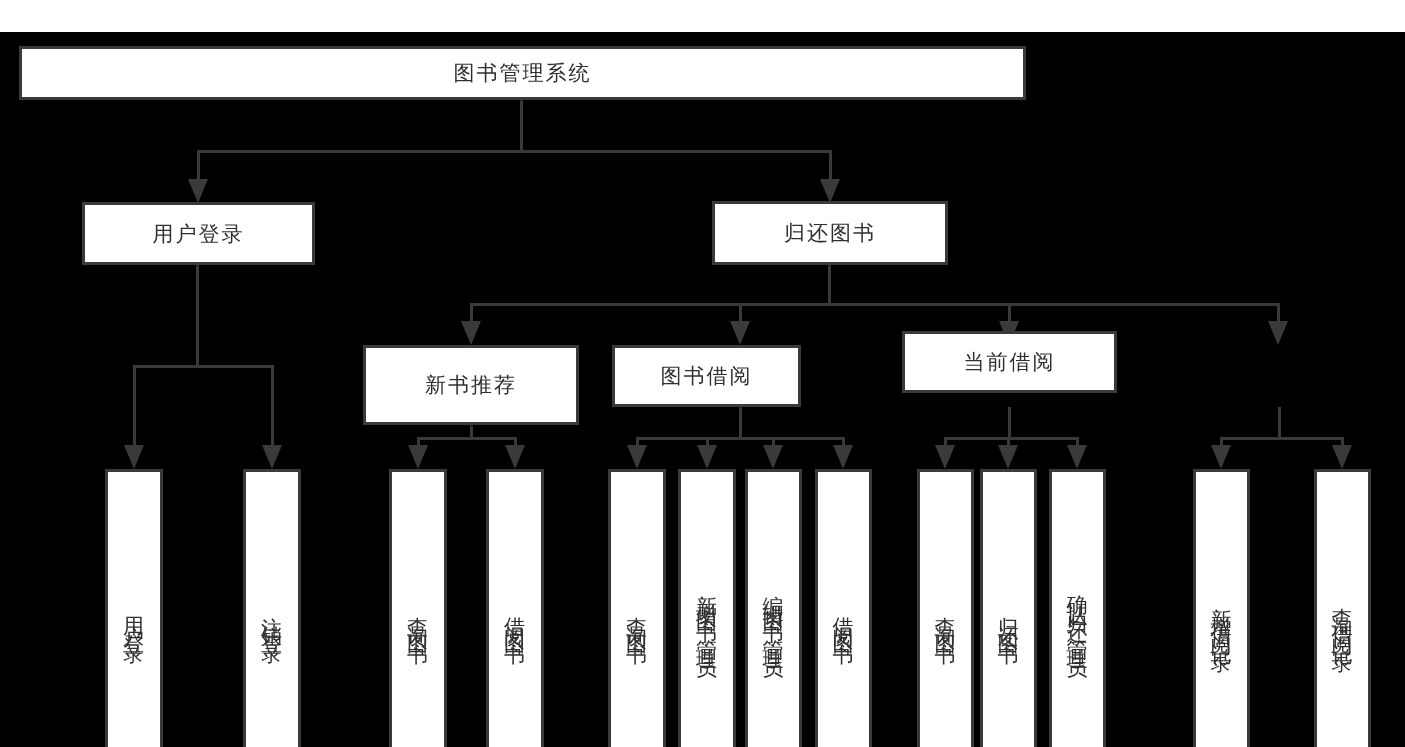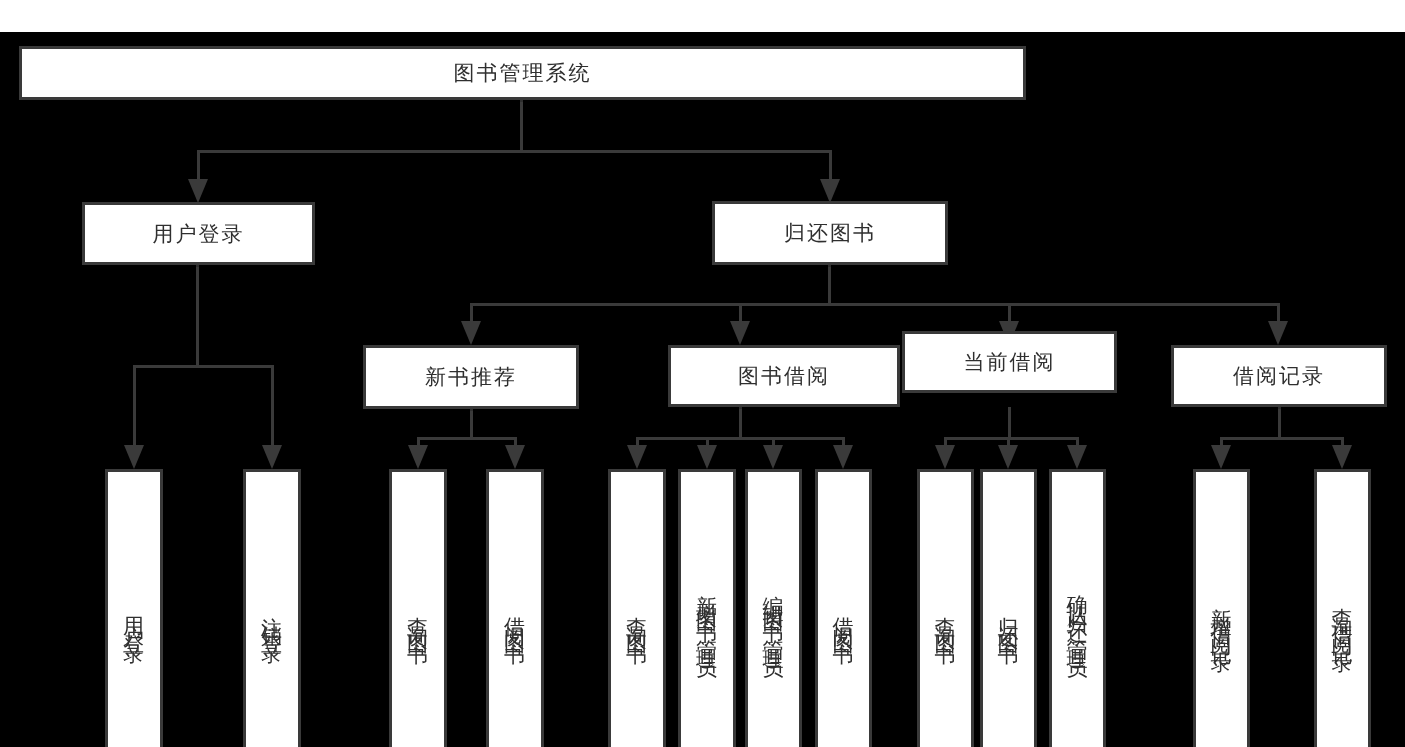--- a/index.html
+++ b/index.html
@@ -69,35 +69,32 @@
   </div>
 
   <div class="node" style="left:82px;top:170px;width:233px;height:63px">
     <span>用户登录</span>
   </div>
 
   <div class="node" style="left:712px;top:169px;width:236px;height:64px">
     <span>归还图书</span>
   </div>
 
-  <div class="node" style="left:363px;top:313px;width:216px;height:64px">
+  <div class="node" style="left:363px;top:313px;width:216px;height:80px">
     <span>新书推荐</span>
   </div>
 
-  <div class="node" style="left:668px;top:313px;width:232px;height:62px">
+  <div class="node" style="left:612px;top:313px;width:189px;height:62px">
     <span>图书借阅</span>
   </div>
 
   <div class="node" style="left:902px;top:299px;width:215px;height:62px">
     <span>当前借阅</span>
   </div>
 
-  <div class="node" style="left:1171px;top:313px;width:216px;height:62px">
-    <span>借阅记录</span>
-  </div>
 
   <div class="node vnode" style="left:105px;top:437px;width:58px;height:298px">
     <span class="vlbl">用户登录</span>
   </div>
 
   <div class="node vnode" style="left:243px;top:437px;width:58px;height:298px">
     <span class="vlbl">注销登录</span>
   </div>
 
   <div class="node vnode" style="left:389px;top:437px;width:58px;height:298px">

